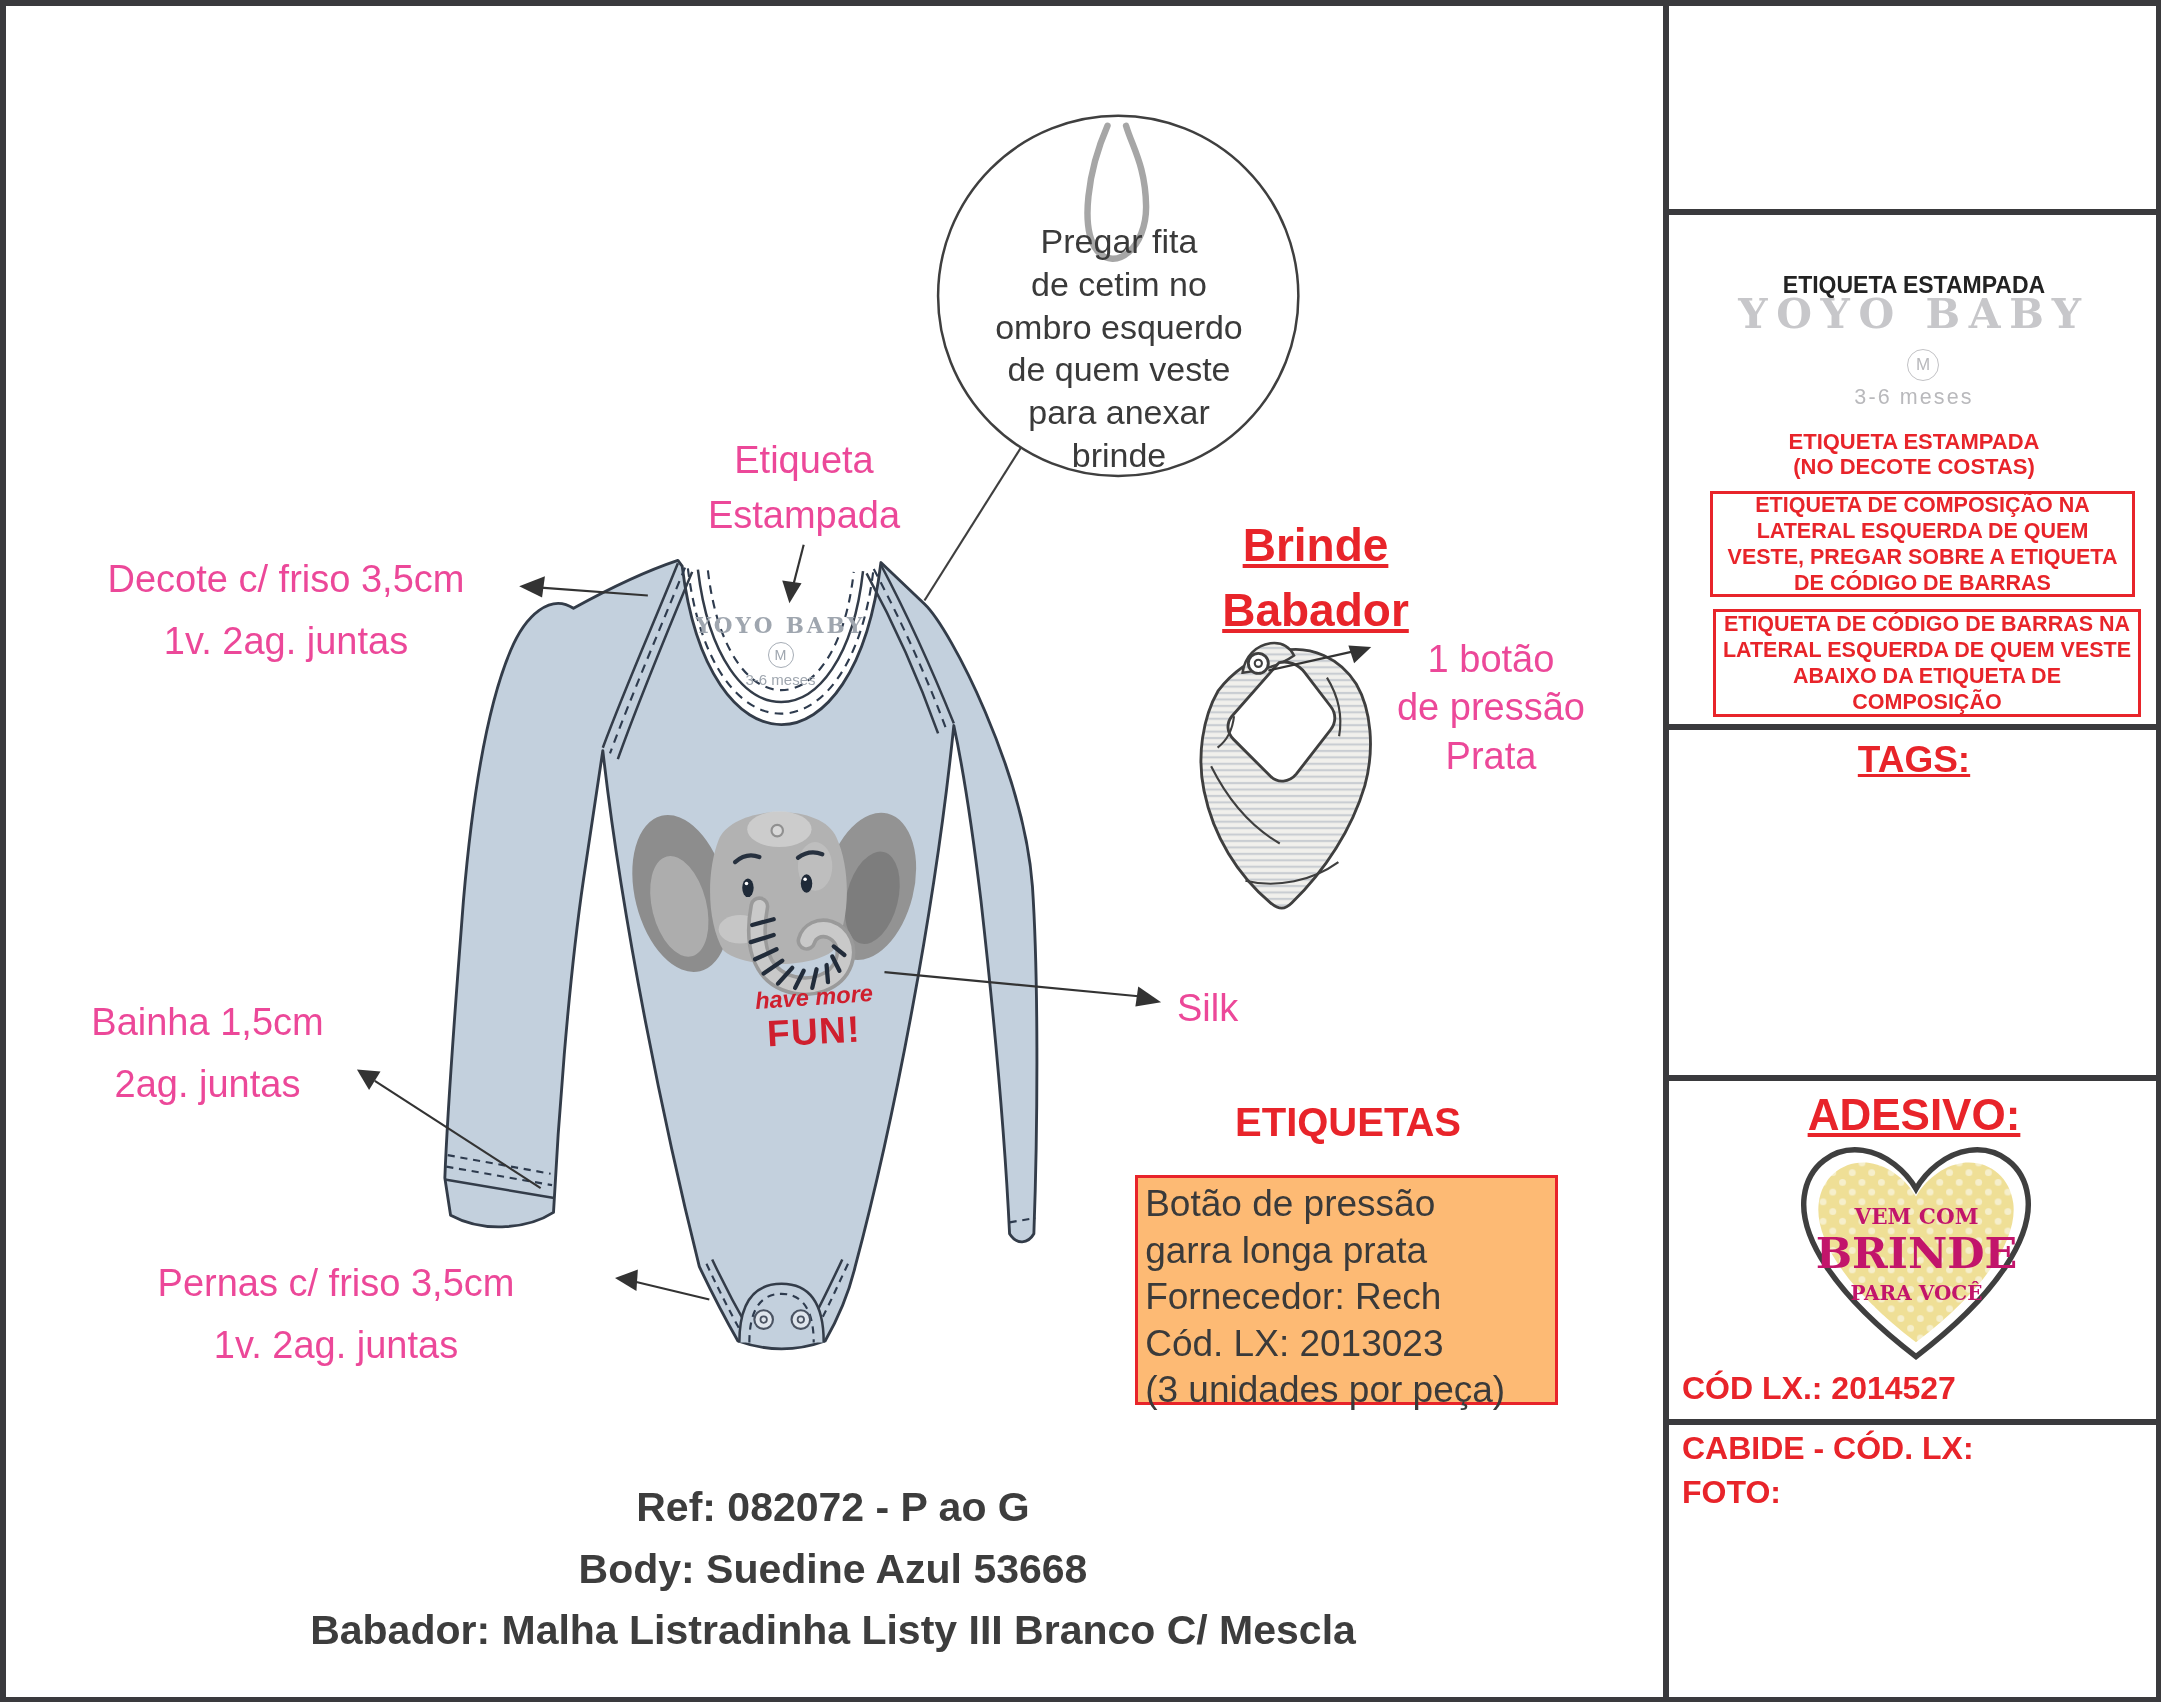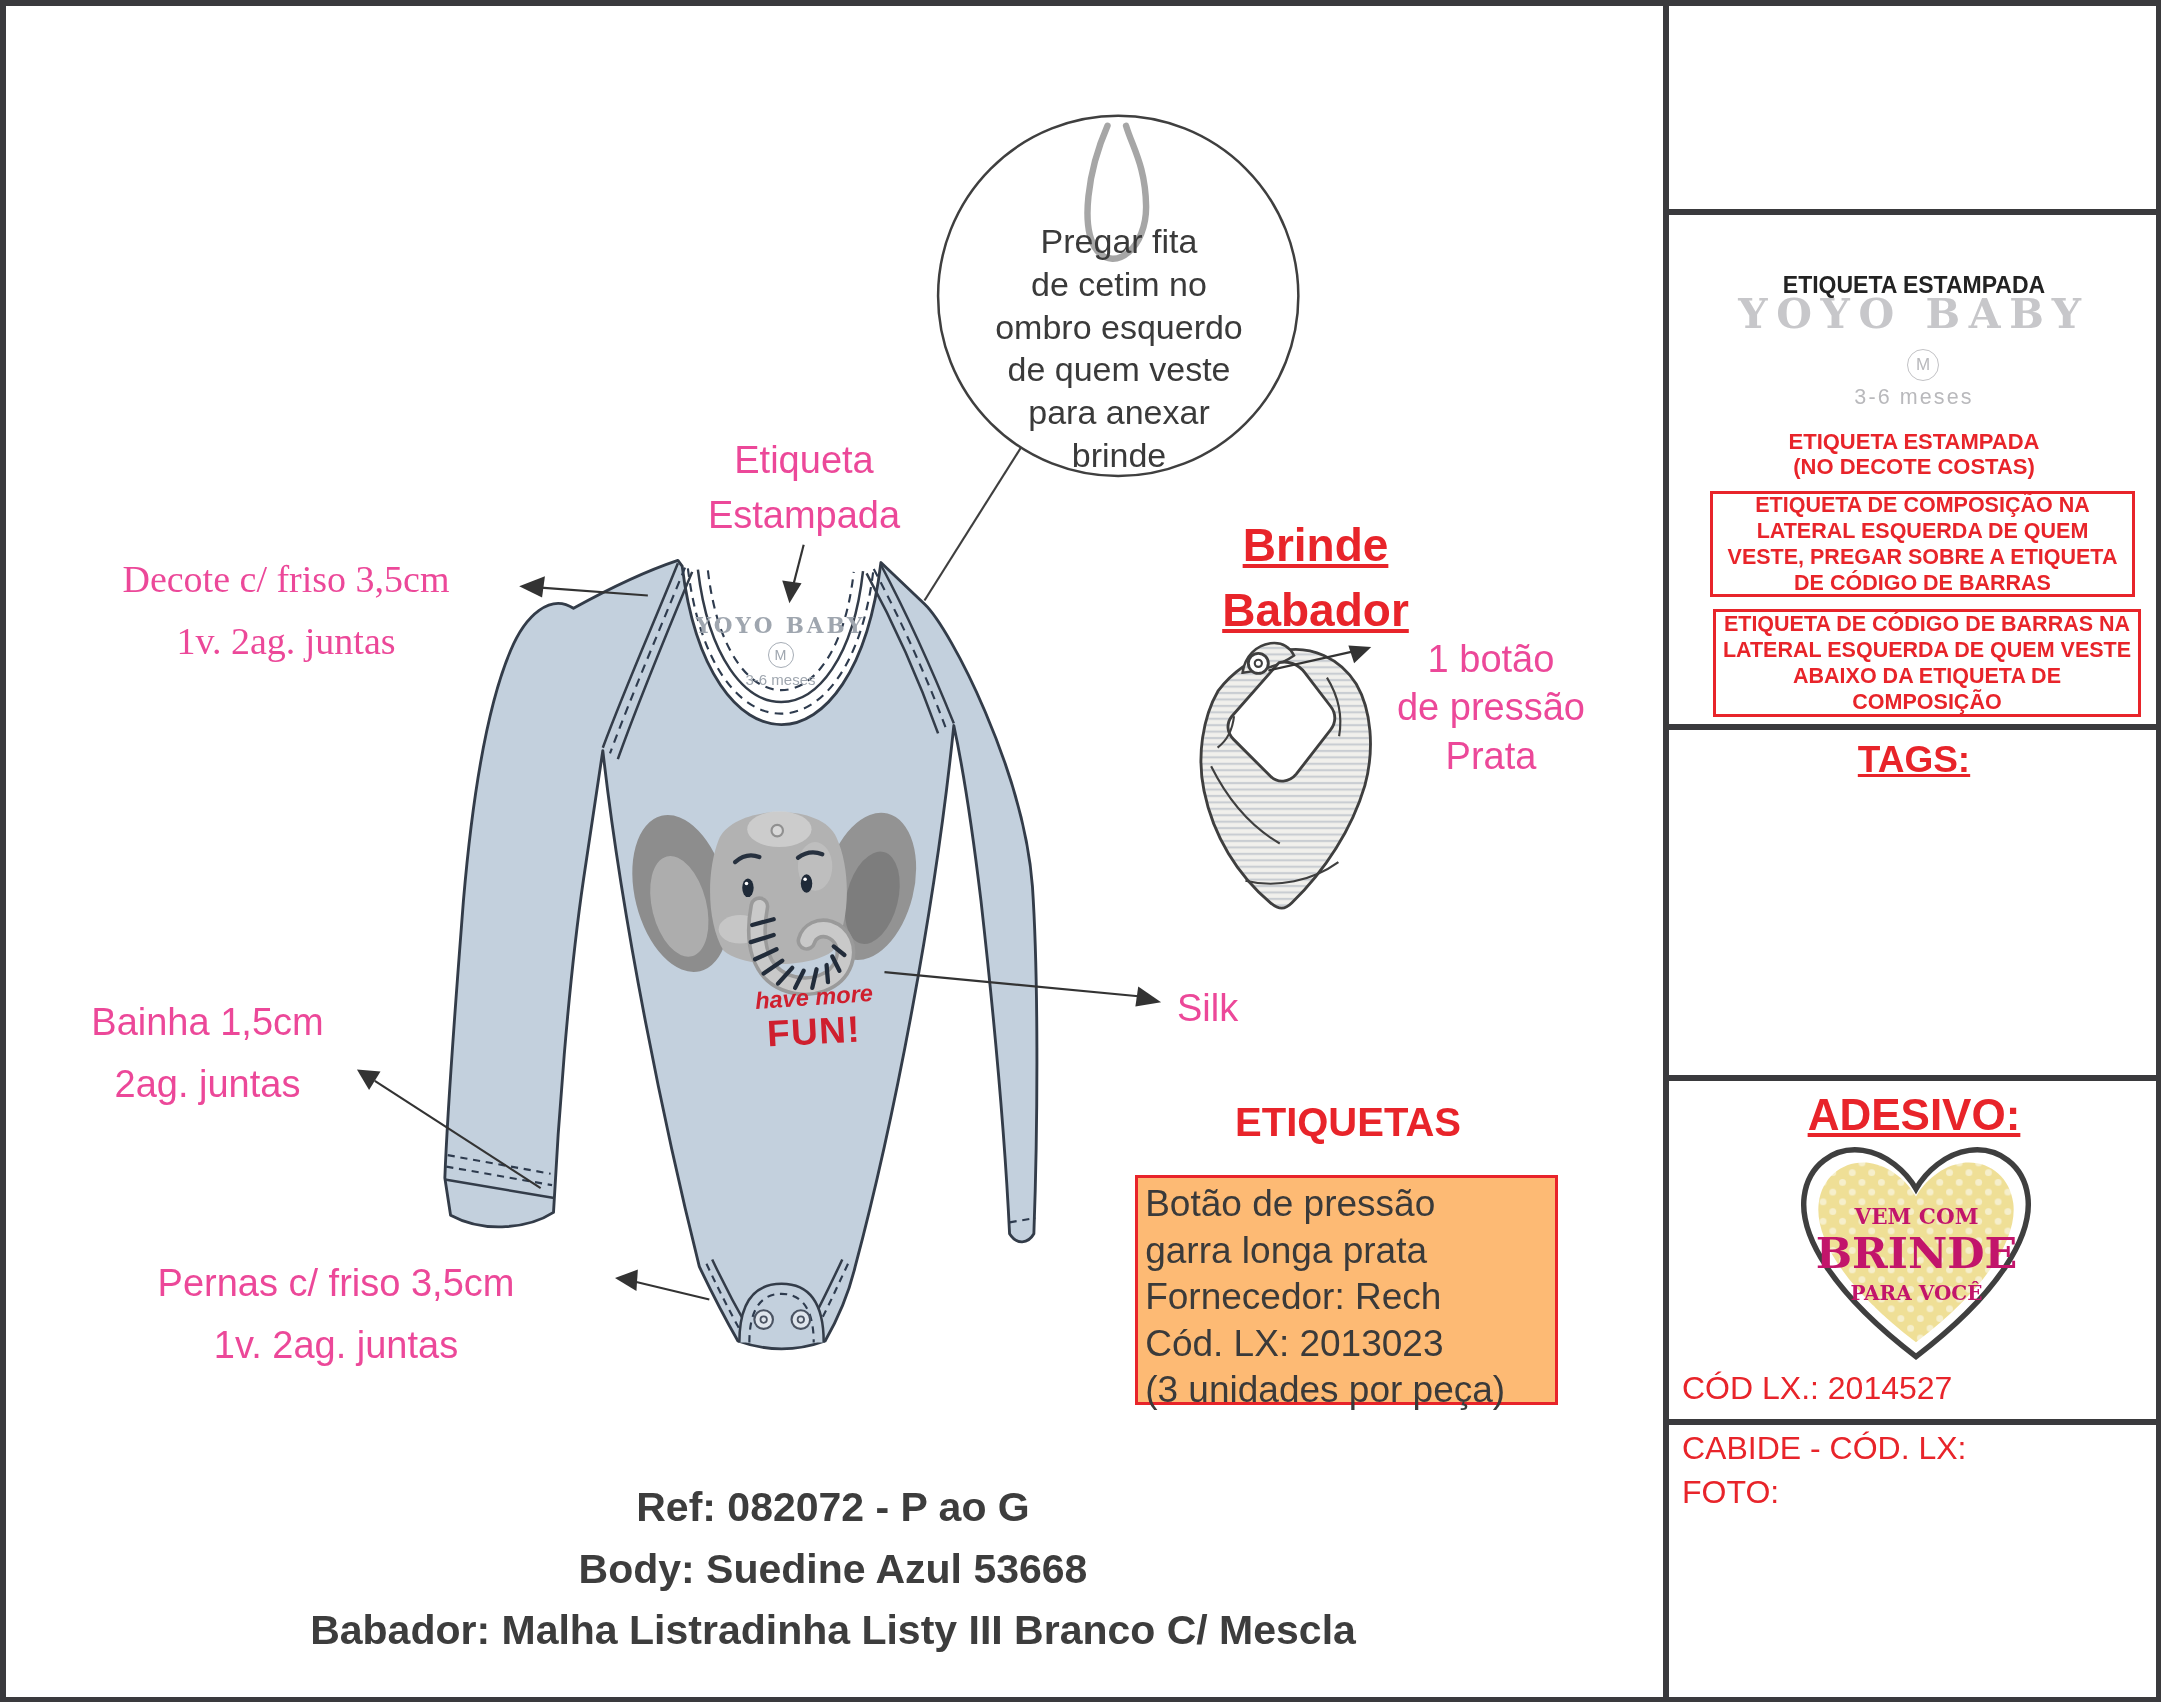--- a/index.html
+++ b/index.html
@@ -6,21 +6,21 @@
   .page{position:relative;width:2161px;height:1702px;background:#ffffff;overflow:hidden;
         font-family:"Liberation Sans",sans-serif;color:#3a3a3a;}
   .abs{position:absolute;}
   .frame{background:#3a3a3d;}
   .pre{white-space:pre-line;}
   .ctr{text-align:center;}
   .callout{font-size:38px;line-height:1.62;color:#ec4899;}
   .sec-title{font-size:37px;font-weight:bold;color:#e8242a;text-decoration:underline;text-align:center;}
   .redbox{border:3.6px solid #e8242a;color:#e8242a;font-weight:bold;font-size:21.5px;line-height:1.22;
           text-align:center;display:flex;align-items:center;justify-content:center;}
-  .sidebar-code{font-size:32px;font-weight:normal;color:#e8242a;}
+  .sidebar-code{font-size:32px;font-weight:bold;color:#e8242a;}
   svg{display:block;}
 </style>
 </head>
 <body>
 
 <div class="page">
 
   <svg class="abs" style="left:0;top:0;" width="1666" height="1702" viewBox="0 0 2330 2381">
     <defs>
       <pattern id="bibstripes" width="10" height="9" patternUnits="userSpaceOnUse">
@@ -164,21 +164,21 @@
   <div class="abs pre ctr" style="left:940px;top:220px;width:358px;font-size:34px;line-height:1.26;color:#3a3a3a;">Pregar fita
 de cetim no
 ombro esquerdo
 de quem veste
 para anexar
 brinde</div>
 
   <div class="abs pre ctr callout" style="left:661px;top:433px;width:286px;line-height:1.45;">Etiqueta
 Estampada</div>
 
-  <div class="abs pre ctr callout" style="left:43px;top:549px;width:486px;font-family:Liberation Serif, serif;">Decote c/ friso 3,5cm
+  <div class="abs pre ctr callout" style="left:43px;top:549px;width:486px;">Decote c/ friso 3,5cm
 1v. 2ag. juntas</div>
 
   <div class="abs pre ctr callout" style="left:43px;top:992px;width:329px;">Bainha 1,5cm
 2ag. juntas</div>
 
   <div class="abs pre ctr callout" style="left:50px;top:1253px;width:572px;">Pernas c/ friso 3,5cm
 1v. 2ag. juntas</div>
 
   <div class="abs callout" style="left:1177px;top:978px;width:157px;">Silk</div>
 

